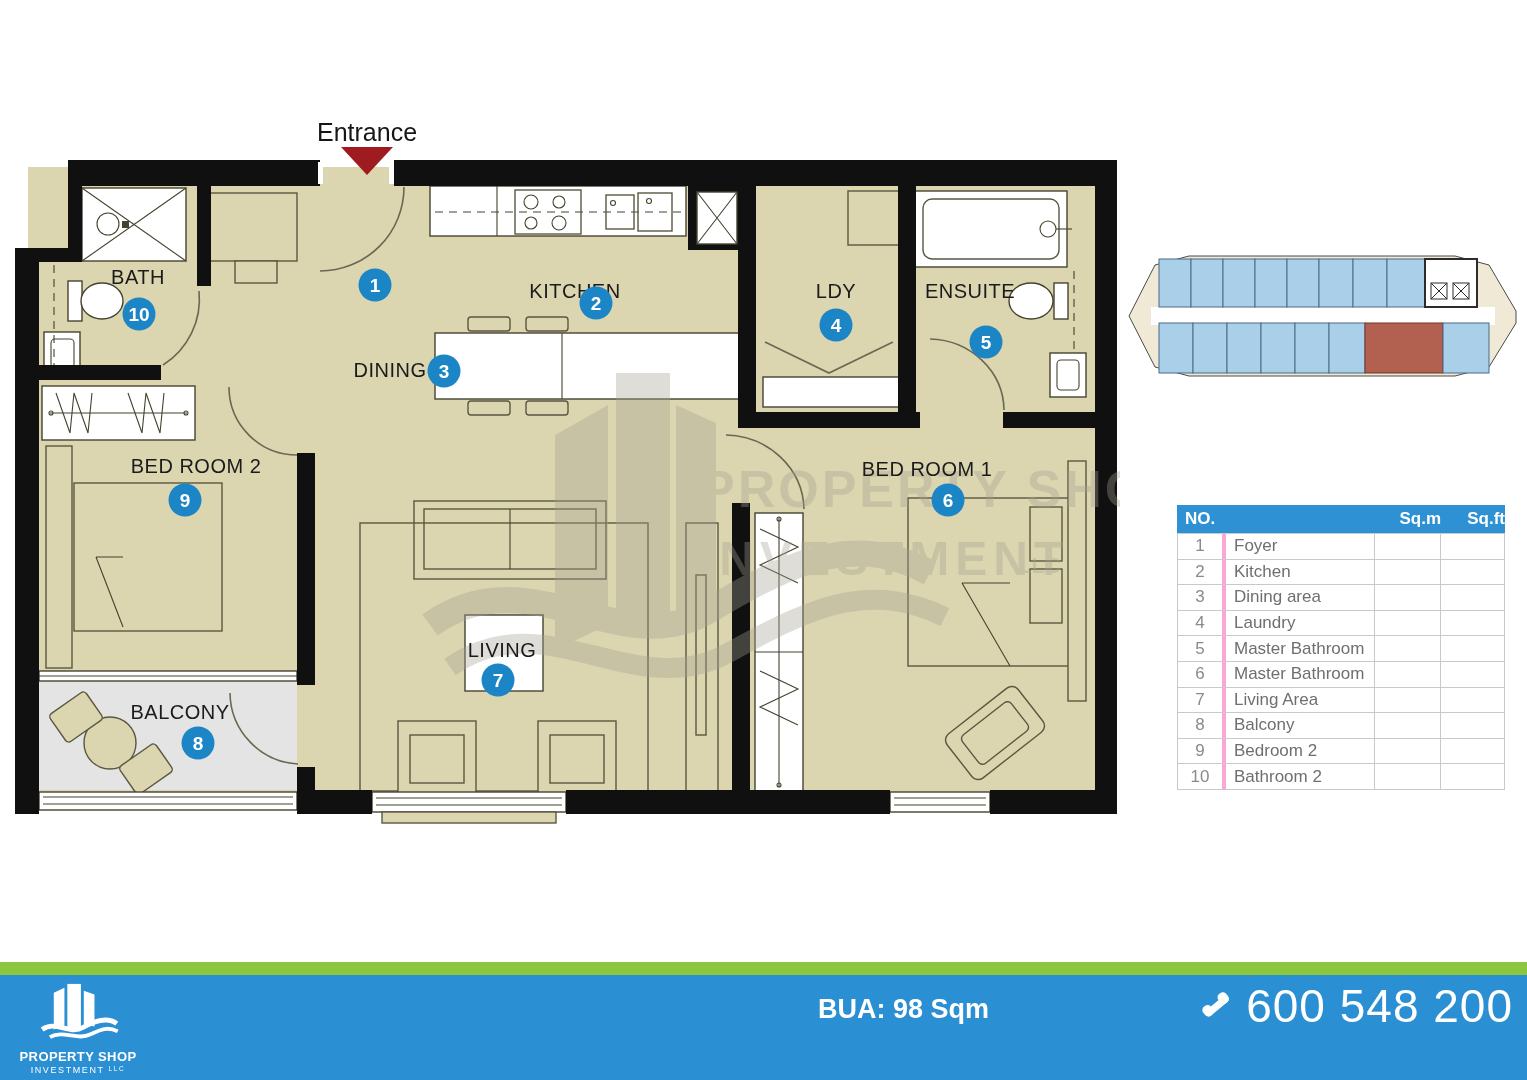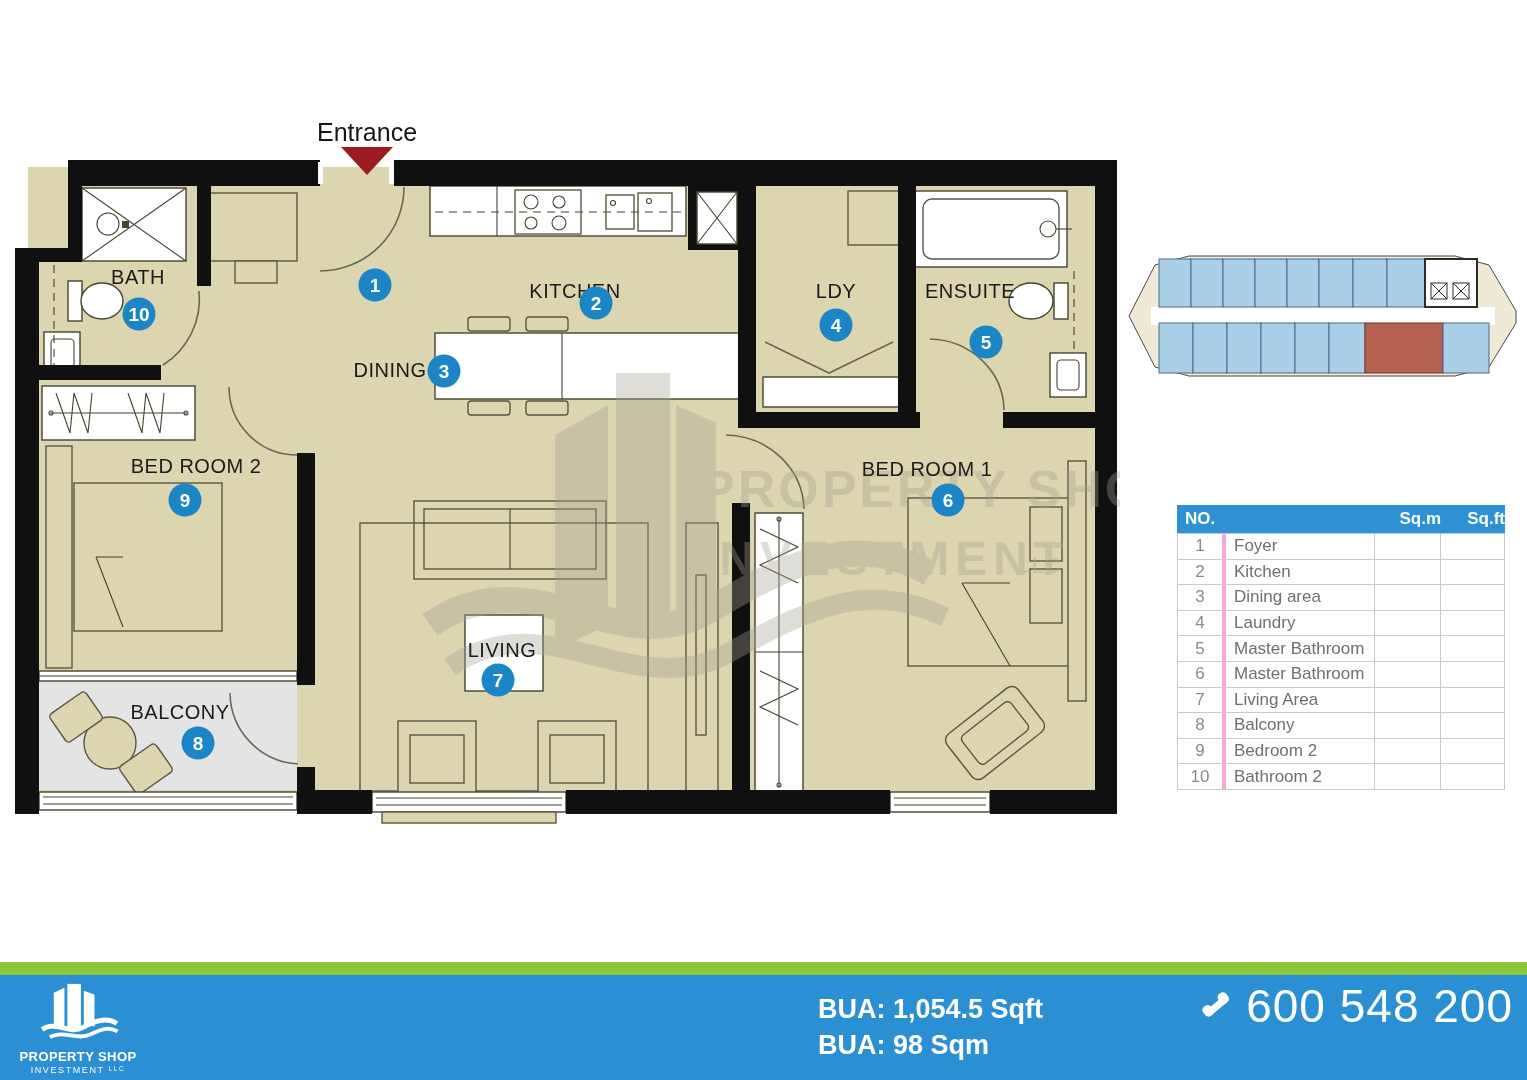--- a/index.html
+++ b/index.html
@@ -416,21 +416,20 @@
       </svg>
       <div class="brand-name">PROPERTY SHOP</div>
       <div class="brand-sub">
         <span>INVESTMENT</span>
         <span class="llc">LLC</span>
       </div>
     </div>
 
 
     <div class="bua">
-      <div>BUA: 1,054.5 Sqft</div>
       <div>BUA: 98 Sqm</div>
     </div>
 
     <div class="contact">
       <div class="phone-row">
         <svg width="34" height="34" viewBox="0 0 24 24">
           <g transform="rotate(-40 12 12)" fill="#fff">
             <rect x="2" y="9.5" width="20" height="5" rx="2.5"></rect>
             <rect x="1.5" y="6.5" width="7" height="8" rx="3"></rect>
             <rect x="15.5" y="6.5" width="7" height="8" rx="3"></rect>

